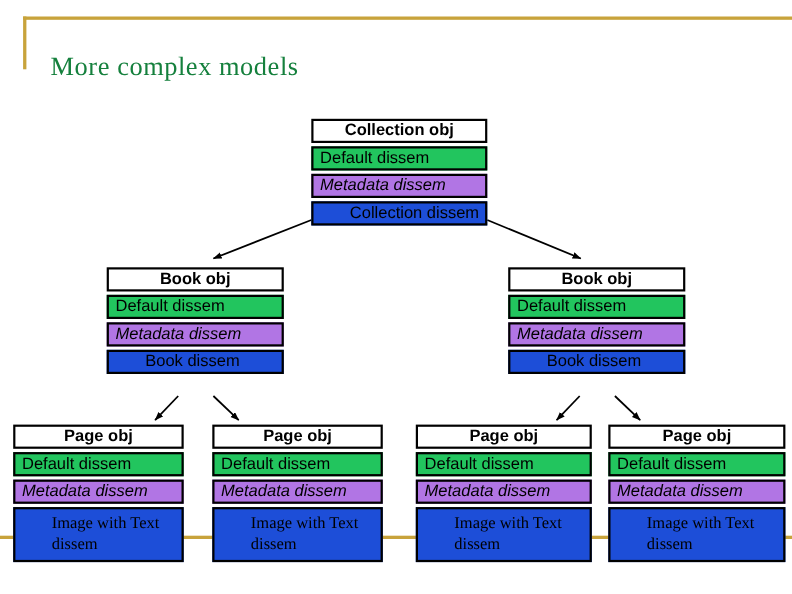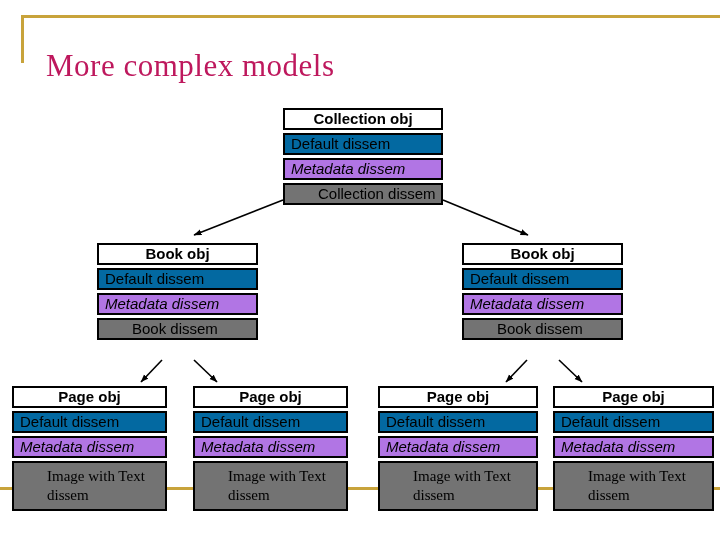--- a/index.html
+++ b/index.html
@@ -10,39 +10,39 @@
   
   .gold-line{position:absolute;background:#C8A33B;z-index:0;}
   #gold-top{left:21px;top:15px;width:699px;height:3px;}
   #gold-left{left:21px;top:15px;width:3px;height:48px;}
   #gold-bottom{left:0;top:487px;width:720px;height:3px;}
 
   
   .slide-title{
     position:absolute;left:46px;top:48px;z-index:2;
     font-family:"Liberation Serif","DejaVu Serif",serif;
-    font-size:31px;color:#be185d;letter-spacing:0.5px;
+    font-size:24px;color:#15803d;letter-spacing:0.5px;
   }
 
   
   #arrows{position:absolute;left:0;top:0;width:720px;height:540px;z-index:1;}
 
   
   .obj-box{
     position:absolute;z-index:2;display:flex;flex-direction:column;gap:3px;
   }
   .cell{
     box-sizing:border-box;border:2px solid #000;height:22px;
     display:flex;align-items:center;font-size:15px;color:#000;
     background:#fff;padding-left:6px;line-height:1.25;
   }
   .cell.header{justify-content:center;font-weight:bold;padding-left:0;}
-  .cell.row-default{background:#0369a1;}
+  .cell.row-default{background:#22c55e;}
   .cell.row-metadata{background:#B175E4;font-style:italic;}
-  .cell.row-leaf{background:#737373;padding-left:33px;}
+  .cell.row-leaf{background:#1d4ed8;padding-left:33px;}
   .cell.tall{height:50px;align-items:center;font-family:Liberation Serif, serif;}
 
   #collection-box{left:283px;top:108px;width:160px;}
   #book-box-left{left:97px;top:243px;width:161px;}
   #book-box-right{left:462px;top:243px;width:161px;}
   #page-box-1{left:12px;top:386px;width:155px;}
   #page-box-2{left:193px;top:386px;width:155px;}
   #page-box-3{left:378px;top:386px;width:160px;}
   #page-box-4{left:553px;top:386px;width:161px;}
 </style>

